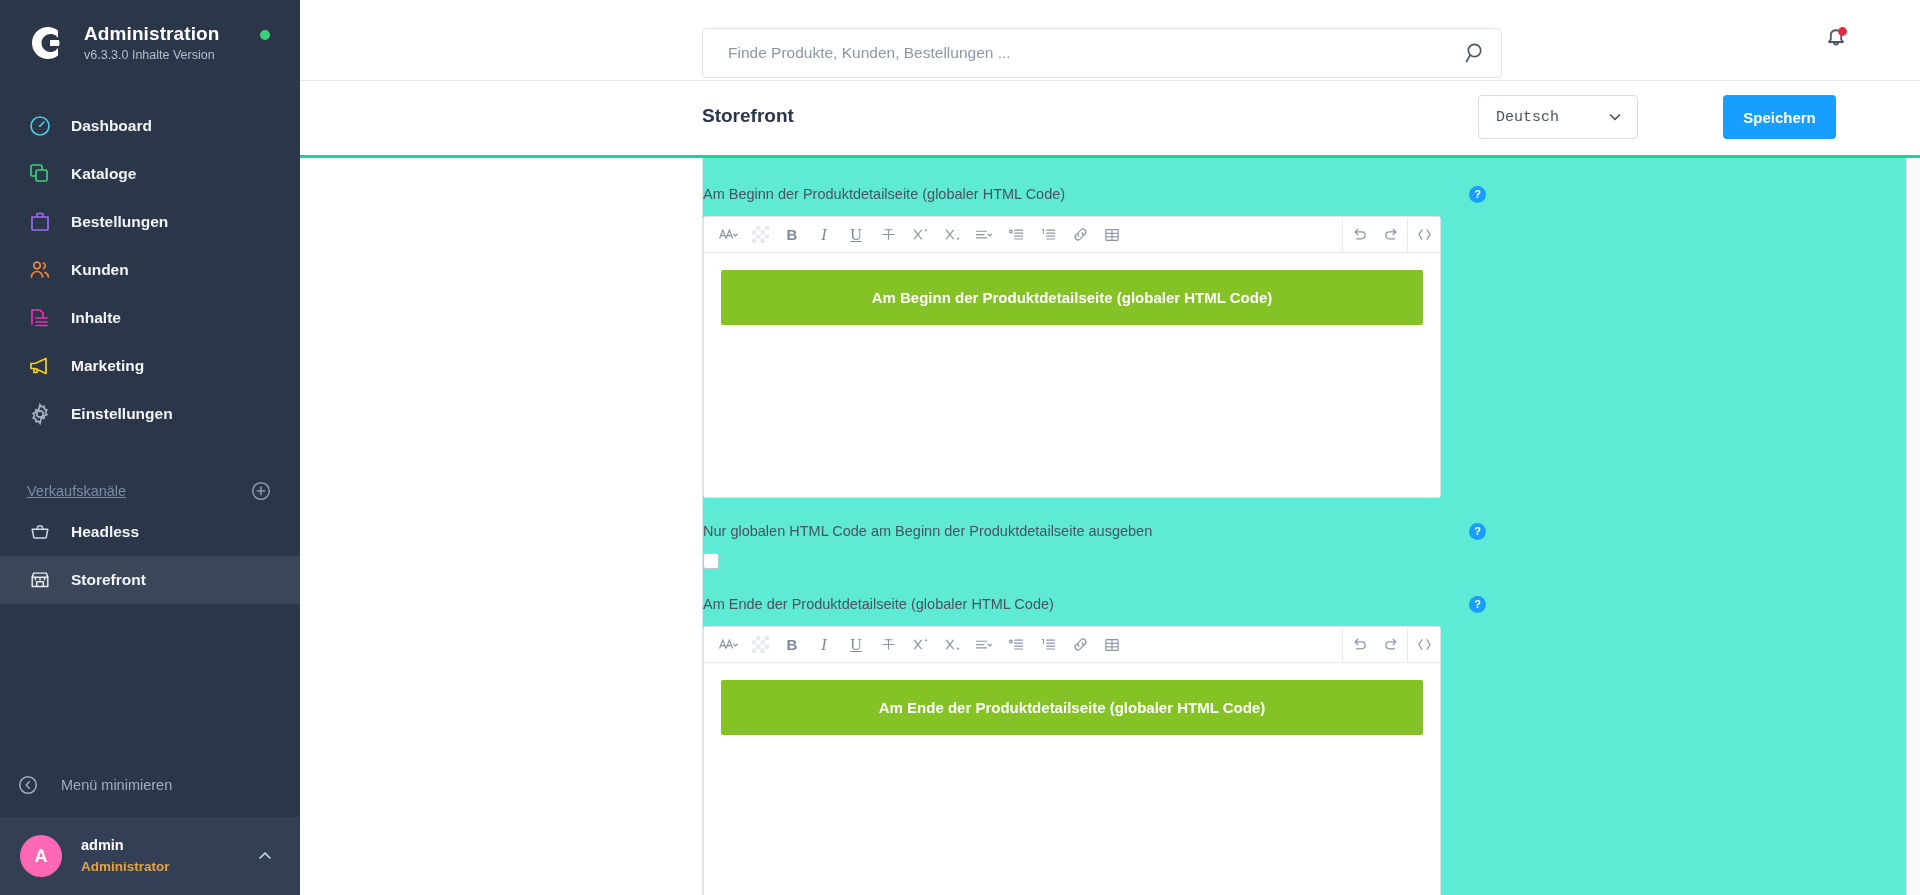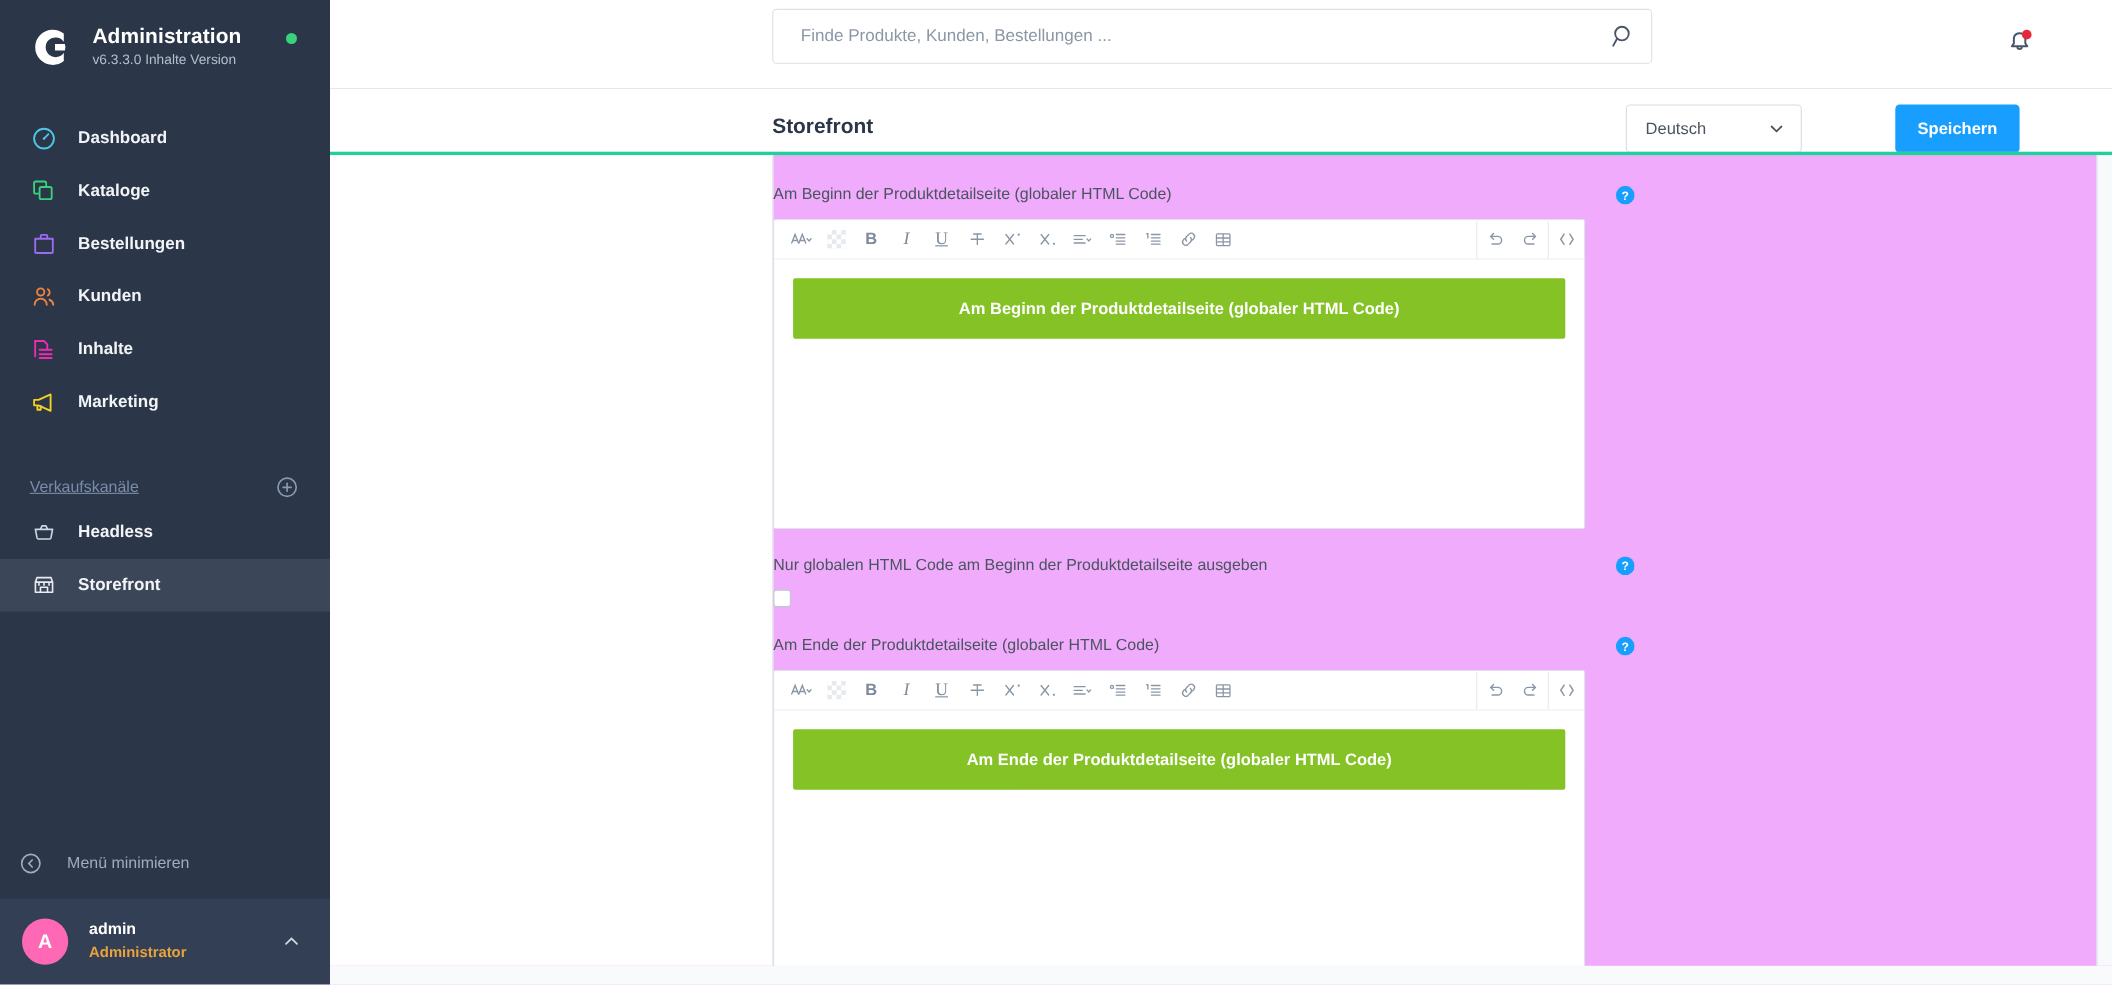--- a/index.html
+++ b/index.html
@@ -103,21 +103,21 @@
   .user-caret { width: 18px; height: 18px; }
 
   
   #topbar {
     position: absolute; left: 300px; top: 0;
     width: 1620px; height: 81px;
     background: #fff;
     border-bottom: 1px solid #e4e8ed;
   }
   .search-wrap {
-    position: absolute; left: 402px; top: 8px;
+    position: absolute; left: 402px; top: 28px;
     width: 800px; height: 50px;
   }
   .search-field {
     width: 100%; height: 100%;
     border: 1px solid #dde2e8;
     border-radius: 4px;
     background: #fff;
     padding: 0 52px 0 25px;
     font-size: 15.5px;
     color: #4a545f;
@@ -148,37 +148,38 @@
     font-size: 19px; font-weight: bold; color: #2b3648;
   }
   .lang-select {
     position: absolute; right: 282px; top: 14px;
     width: 160px; height: 44px;
     border: 1px solid #d8dde3; border-radius: 4px;
     background: #fff;
     display: flex; align-items: center;
     padding: 0 14px 0 17px;
     cursor: pointer;
+    font-family: Liberation Mono, monospace;
   }
   .lang-value { flex: 1; font-size: 15px; color: #4a545f; }
   .lang-caret { width: 16px; height: 16px; }
   .save-btn {
     position: absolute; right: 84px; top: 14px;
     width: 113px; height: 44px;
     background: #189eff; border: none; border-radius: 4px;
     color: #fff; font-size: 15px; font-weight: bold;
     cursor: pointer;
     font-family: inherit;
   }
 
   
   #content {
-    position: absolute; left: 300px; top: 138px;
+    position: absolute; left: 300px; top: 155px;
     width: 1620px; height: 740px;
-    background: #f0abfc;
+    background: #5eead4;
     border-top: 3px solid #1ad598;
     overflow: hidden;
   }
   .card-panel {
     position: absolute; left: 403px; top: 0;
     width: 1204px;
     padding-top: 0;
   }
   .left-gutter {
     position: absolute; left: 0; top: 0;
@@ -359,20 +360,29 @@
     <div class="nav-item">
       <span class="nav-ico">
         <svg viewBox="0 0 24 24" width="24" height="24" fill="none" stroke="#f5d020" stroke-width="1.7" stroke-linejoin="round">
           <path d="M3 9.5 h4 L18 4.5 v15 L7 14.5 H3 Z"></path>
             <path d="M6 14.5 v4 h3 v-4"></path>
         </svg>
       </span>
       <span class="nav-label">Marketing</span>
     </div>
 
+    <div class="nav-item">
+      <span class="nav-ico">
+        <svg viewBox="0 0 24 24" width="24" height="24" fill="none" stroke="#a8b3c2" stroke-width="1.7">
+          <circle cx="12" cy="12" r="3.2"></circle>
+          <path d="M12 2.6 l1.4 2.2 2.6-.5 .4 2.6 2.4 1.1-1.3 2.3 1.3 2.3-2.4 1.1-.4 2.6-2.6-.5L12 21.4 10.6 19.2l-2.6 .5-.4-2.6-2.4-1.1 1.3-2.3-1.3-2.3 2.4-1.1 .4-2.6 2.6 .5Z"></path>
+        </svg>
+      </span>
+      <span class="nav-label">Einstellungen</span>
+    </div>
   </div>
 
   <div class="nav-section">
     <span class="nav-section-title">Verkaufskanäle</span>
     <span class="nav-section-add">
       <svg viewBox="0 0 22 22" width="22" height="22" fill="none" stroke="#8b9ab0" stroke-width="1.5" stroke-linecap="round">
         <circle cx="11" cy="11" r="8.3"></circle>
           <path d="M11 7.3 v7.4"></path>
           <path d="M7.3 11 h7.4"></path>
       </svg>

